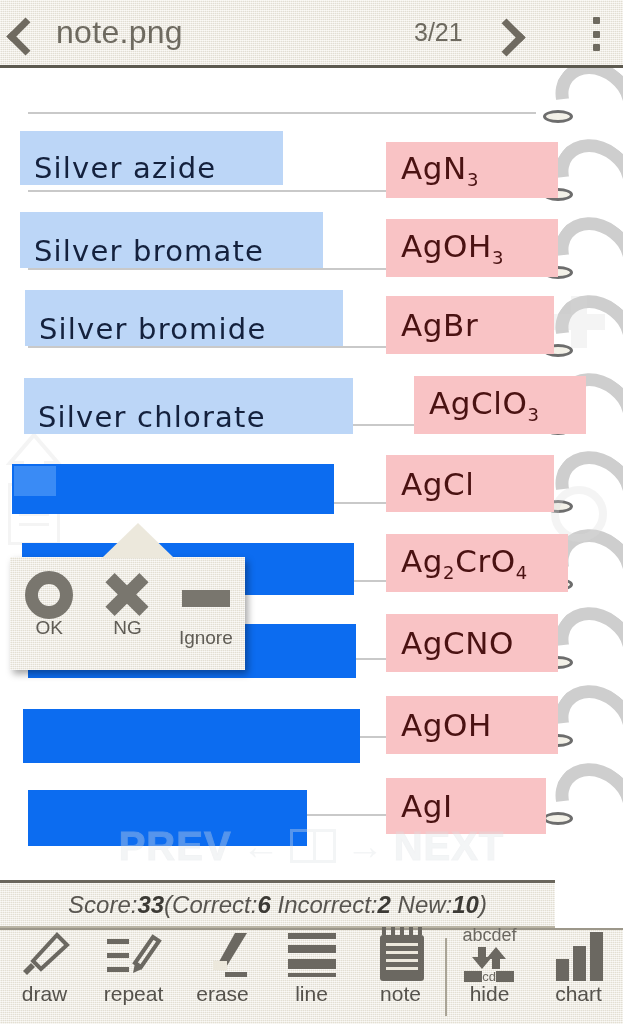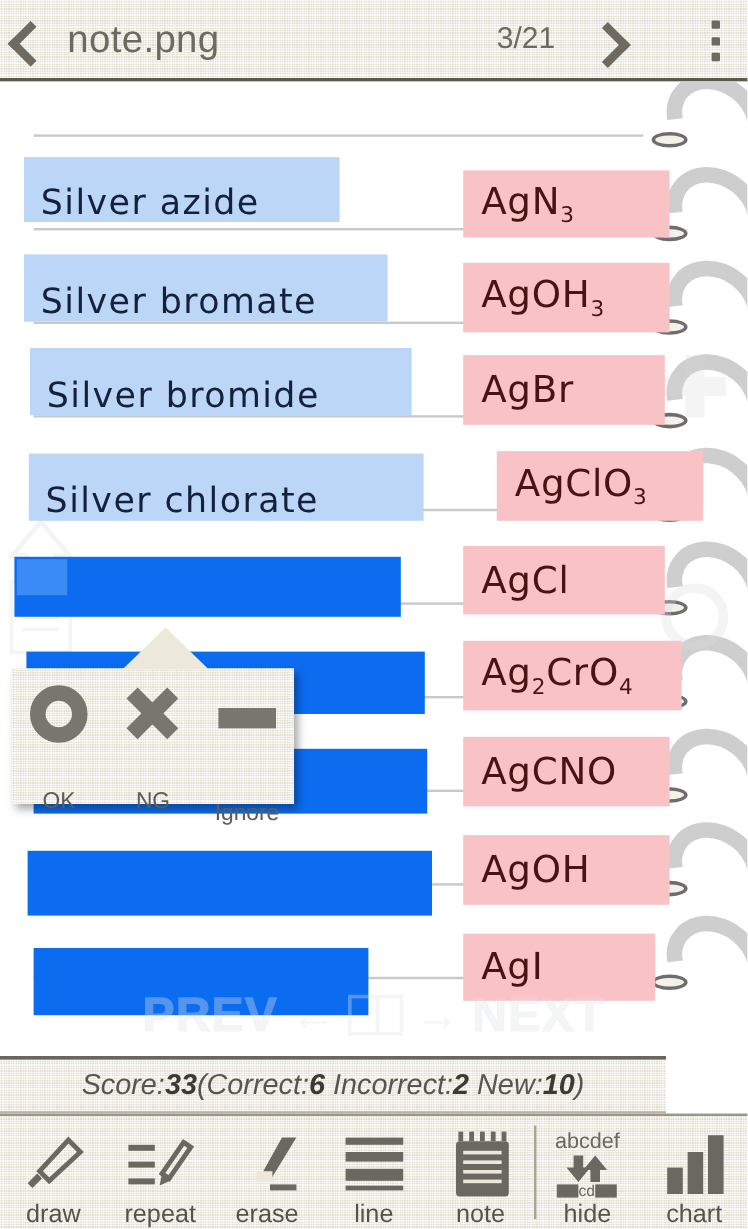--- a/index.html
+++ b/index.html
@@ -157,21 +157,21 @@
     display:flex; align-items:flex-start; justify-content:space-around;
     padding-top:12px;
   }
   #judge-popup .tip{
     position:absolute; left:92px; top:-34px;
     width:0; height:0;
     border-left:36px solid transparent;
     border-right:36px solid transparent;
     border-bottom:35px solid #ece8dc;
   }
-  .judge-opt{ display:flex; flex-direction:column; align-items:center; width:70px;gap:40px; }
+  .judge-opt{ display:flex; flex-direction:column; align-items:center; width:70px; }
   .judge-opt .glyph{ height:52px; display:flex; align-items:center; justify-content:center; }
   .judge-opt .lbl{ font-size:19px; color:#5f5c55; margin-top:-4px; }
   .ok-circle{ width:48px; height:48px; border:13px solid #79766e; border-radius:50%; }
   .ng-x{ position:relative; width:46px; height:46px; }
   .ng-x i{ position:absolute; left:-1px; top:16px; width:48px; height:13px; background:#79766e; }
   .ng-x i:first-child{ transform:rotate(45deg); }
   .ng-x i:last-child{ transform:rotate(-45deg); }
   .ig-dash{ width:48px; height:17px; background:#79766e; margin-top:6px; }
   .judge-opt.ignore .lbl{ margin-top:6px; }
 
@@ -187,21 +187,21 @@
   #score-bar .s b{ font-weight:bold; color:#3c3a35; }
 
   
   #toolbar{
     position:absolute; top:928px; left:0; width:623px; height:96px;
     display:flex; align-items:stretch;
     border-top:2px solid #9c978a;
   }
   .tool{
     flex:1; display:flex; flex-direction:column; align-items:center; justify-content:flex-end;
-    padding-bottom:2px; position:relative;
+    padding-bottom:20px; position:relative;
   }
   .tool .ticon{ height:62px; display:flex; align-items:center; justify-content:center; }
   .tool .tlabel{ font-size:21px; color:#55524c; line-height:1; }
   .tool.sep::before{
     content:""; position:absolute; left:0; top:8px; width:2px; height:78px; background:#a9a496;
   }
   .gr{ fill:#6b6861; }
 
   
   #hdr-shadow{

